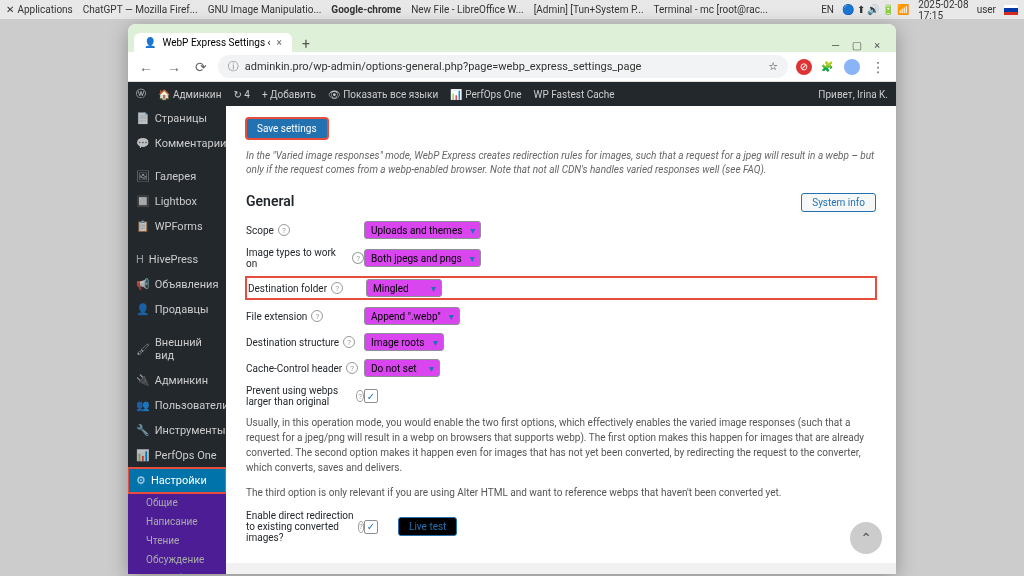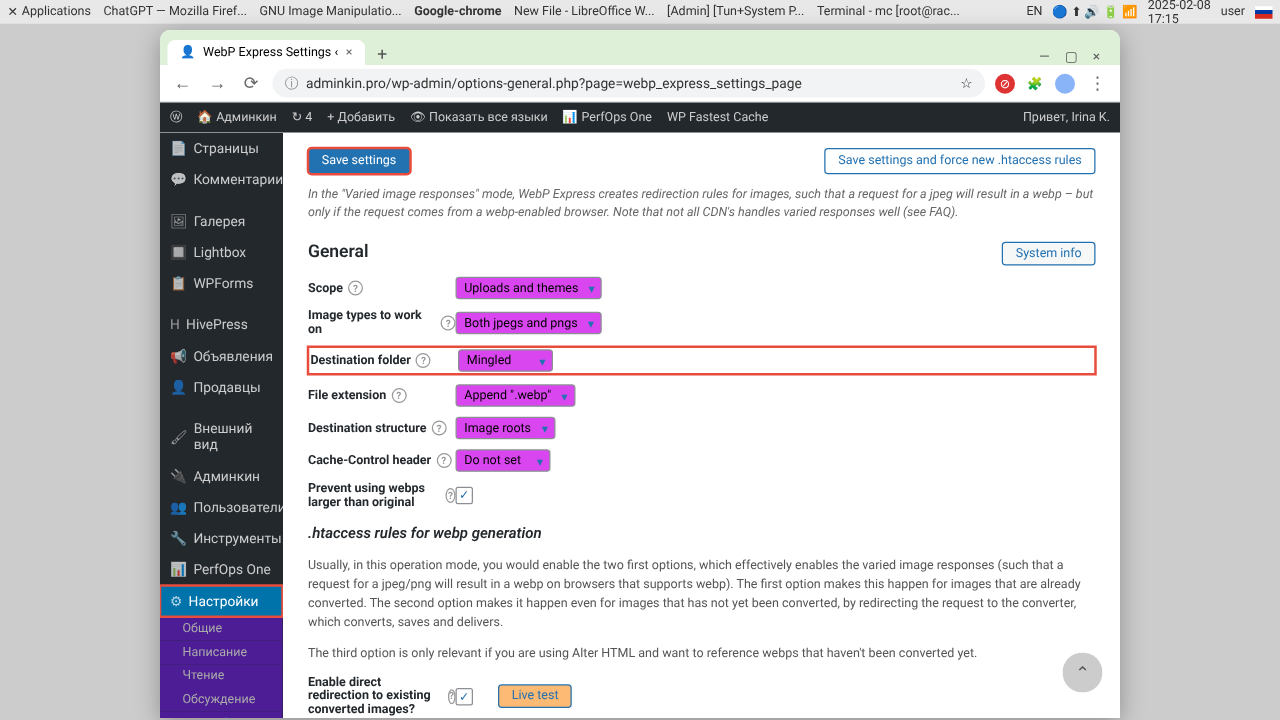--- a/index.html
+++ b/index.html
@@ -32,28 +32,28 @@
 .wp-content{flex:1;background:#f1f1f1;overflow-y:auto;padding:0}
 .content-inner{background:#fff;margin:0;padding:12px 20px}
 .action-bar{display:flex;justify-content:space-between;gap:6px;margin-bottom:10px}
 .btn{padding:4px 10px;border-radius:3px;font-size:10px;cursor:pointer;border:1px solid}
 .btn-primary{background:#2271b1;color:#fff;border-color:#2271b1}
 .btn-secondary{background:#fff;color:#2271b1;border-color:#2271b1}
 .intro-text{font-size:10px;color:#666;font-style:italic;margin-bottom:16px;line-height:1.4}
 .section-title{font-size:14px;font-weight:600;color:#23282d;margin:12px 0}
 .sysinfo-btn{float:right;padding:3px 10px;border:1px solid #2271b1;color:#2271b1;border-radius:3px;font-size:10px;background:#f6f7f7}
 .form-row{display:flex;align-items:center;margin-bottom:8px}
-.form-label{width:118px;font-size:10px;font-weight:700;color:#23282d;display:flex;align-items:center;gap:4px}
+.form-label{width:118px;font-size:10px;font-weight:400;color:#23282d;display:flex;align-items:center;gap:4px}
 .help{display:inline-flex;width:12px;height:12px;border:1px solid #999;border-radius:50%;align-items:center;justify-content:center;font-size:8px;color:#999}
 .select{border:1px solid #8c8f94;border-radius:3px;padding:3px 18px 2px 6px;font-size:10px;background:#d946ef;position:relative;min-width:80px}
 .select::after{content:"▾";position:absolute;right:5px;color:#2271b1}
 .select.wide{min-width:116px}
 .checkbox{width:14px;height:14px;border:1px solid #8c8f94;border-radius:2px;display:inline-flex;align-items:center;justify-content:center;color:#2271b1;font-size:10px;background:#fff}
 .section-desc{font-size:10px;color:#555;line-height:1.5;margin-bottom:10px}
-.live-btn{border:1px solid #2271b1;color:#2271b1;padding:3px 10px;border-radius:3px;font-size:10px;background:#fdba74;margin-left:20px}
+.live-btn{border:1px solid #2271b1;color:#2271b1;padding:3px 10px;border-radius:3px;font-size:10px;background:#000000;margin-left:20px}
 .back-top{position:absolute;right:142px;bottom:22px;width:32px;height:32px;border-radius:50%;background:#ccc;display:flex;align-items:center;justify-content:center;color:#555;font-size:14px}
 .dash-icon{font-size:11px;opacity:0.7}
 </style>
 </head>
 <body>
 
 <div class="desktop-bar">
   <div class="left">
     <span class="app-item">✕ <span>Applications</span></span>
     <span class="app-item">ChatGPT — Mozilla Firef...</span>
@@ -178,21 +178,20 @@
       <div class="sb-sub">Чтение</div>
       <div class="sb-sub">Обсуждение</div>
       <div class="sb-sub">Медиафайлы</div>
 
     </div>
 
     <div class="wp-content">
       <div class="content-inner">
         <div class="action-bar">
           <span class="btn btn-primary hl-red">Save settings</span>
-          <span class="btn btn-secondary">Save settings and force new .htaccess rules</span>
         </div>
         <div class="intro-text">In the "Varied image responses" mode, WebP Express creates redirection rules for images, such that a request for a jpeg will result in a webp – but only if the request comes from a webp-enabled browser. Note that not all CDN's handles varied responses well (see FAQ).</div>
 
         <span class="sysinfo-btn">System info</span>
         <h2 class="section-title">General</h2>
 
         <div class="form-row">
           <div class="form-label">
               <span>Scope</span>
               <span class="help">?</span>
@@ -235,21 +234,20 @@
           <div class="select" style="min-width:76px">Do not set</div>
         </div>
         <div class="form-row">
           <div class="form-label" style="width:118px">
               <span>Prevent using webps larger than original</span> 
               <span class="help">?</span>
             </div>
           <span class="checkbox">✓</span>
         </div>
 
-        <h2 class="section-title" style="font-style:italic;font-size:12px">.htaccess rules for webp generation</h2>
         <p class="section-desc">Usually, in this operation mode, you would enable the two first options, which effectively enables the varied image responses (such that a request for a jpeg/png will result in a webp on browsers that supports webp). The first option makes this happen for images that are already converted. The second option makes it happen even for images that has not yet been converted, by redirecting the request to the converter, which converts, saves and delivers.</p>
         <p class="section-desc">The third option is only relevant if you are using Alter HTML and want to reference webps that haven't been converted yet.</p>
 
         <div class="form-row">
           <div class="form-label">
               <span>Enable direct redirection to existing converted images?</span> 
               <span class="help">?</span>
             </div>
           <span class="checkbox">✓</span>
           <span class="live-btn">Live test</span>

